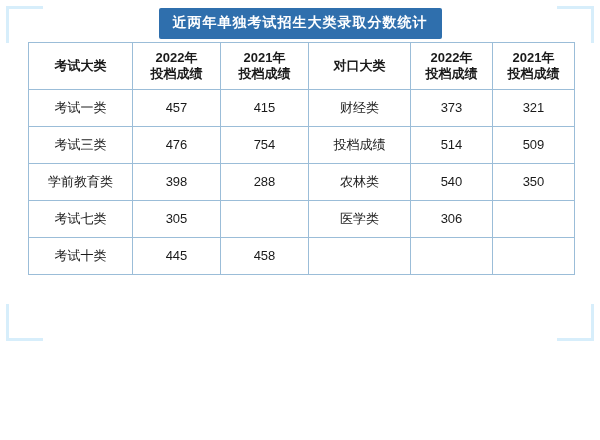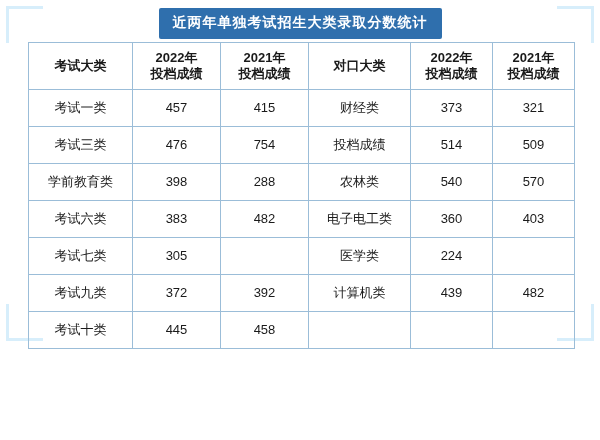--- a/index.html
+++ b/index.html
@@ -158,45 +158,29 @@
           <td class="cat">投档成绩</td>
           <td class="num">514</td>
           <td class="num">509</td>
         </tr>
         <tr>
           <td class="cat">学前教育类</td>
           <td class="num">398</td>
           <td class="num">288</td>
           <td class="cat">农林类</td>
           <td class="num">540</td>
-          <td class="num">570</td>
-        </tr>
-        <tr>
-          <td class="cat">考试六类</td>
-          <td class="num">383</td>
-          <td class="num">482</td>
-          <td class="cat">电子电工类</td>
-          <td class="num">360</td>
-          <td class="num">403</td>
+          <td class="num">350</td>
         </tr>
         <tr>
           <td class="cat">考试七类</td>
           <td class="num">305</td>
           <td class="num"></td>
           <td class="cat">医学类</td>
-          <td class="num">224</td>
+          <td class="num">306</td>
           <td class="num"></td>
-        </tr>
-        <tr>
-          <td class="cat">考试九类</td>
-          <td class="num">372</td>
-          <td class="num">392</td>
-          <td class="cat">计算机类</td>
-          <td class="num">439</td>
-          <td class="num">482</td>
         </tr>
         <tr>
           <td class="cat">考试十类</td>
           <td class="num">445</td>
           <td class="num">458</td>
           <td class="cat"></td>
           <td class="num"></td>
           <td class="num"></td>
         </tr>
       </tbody>

